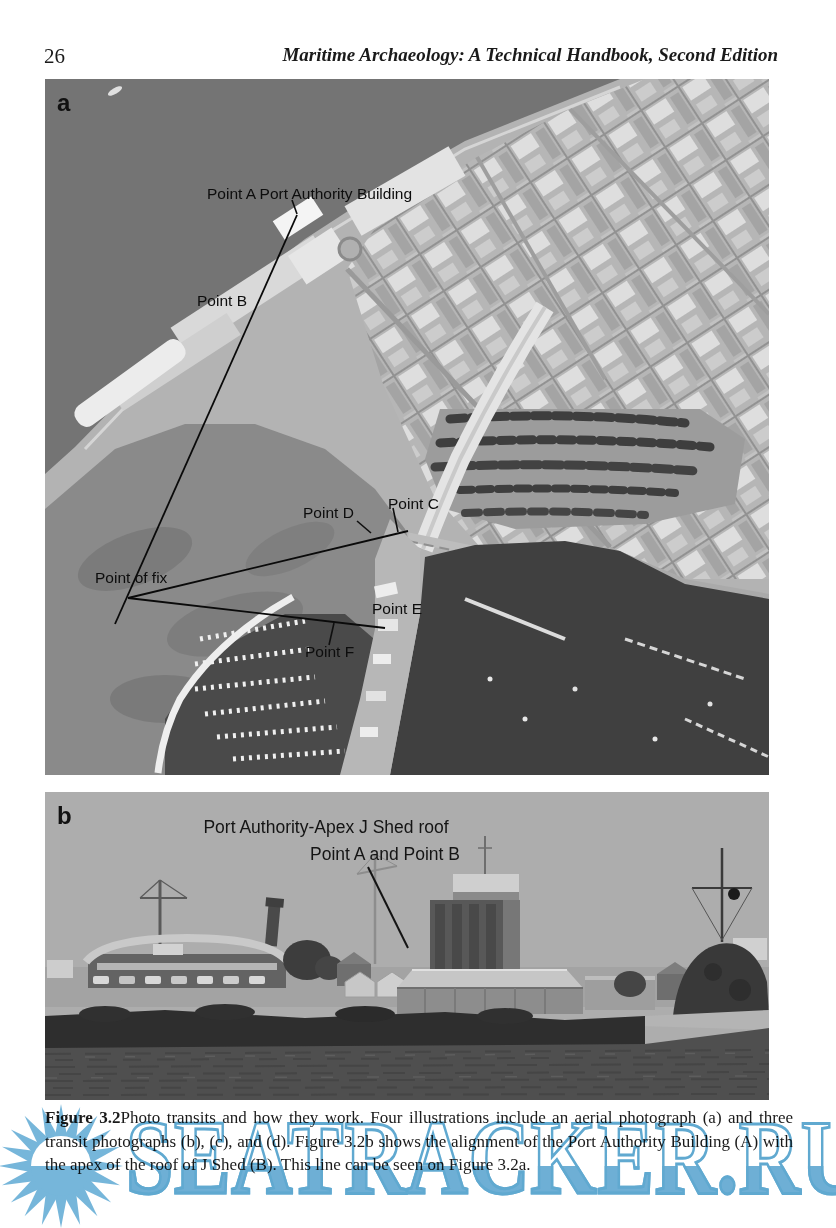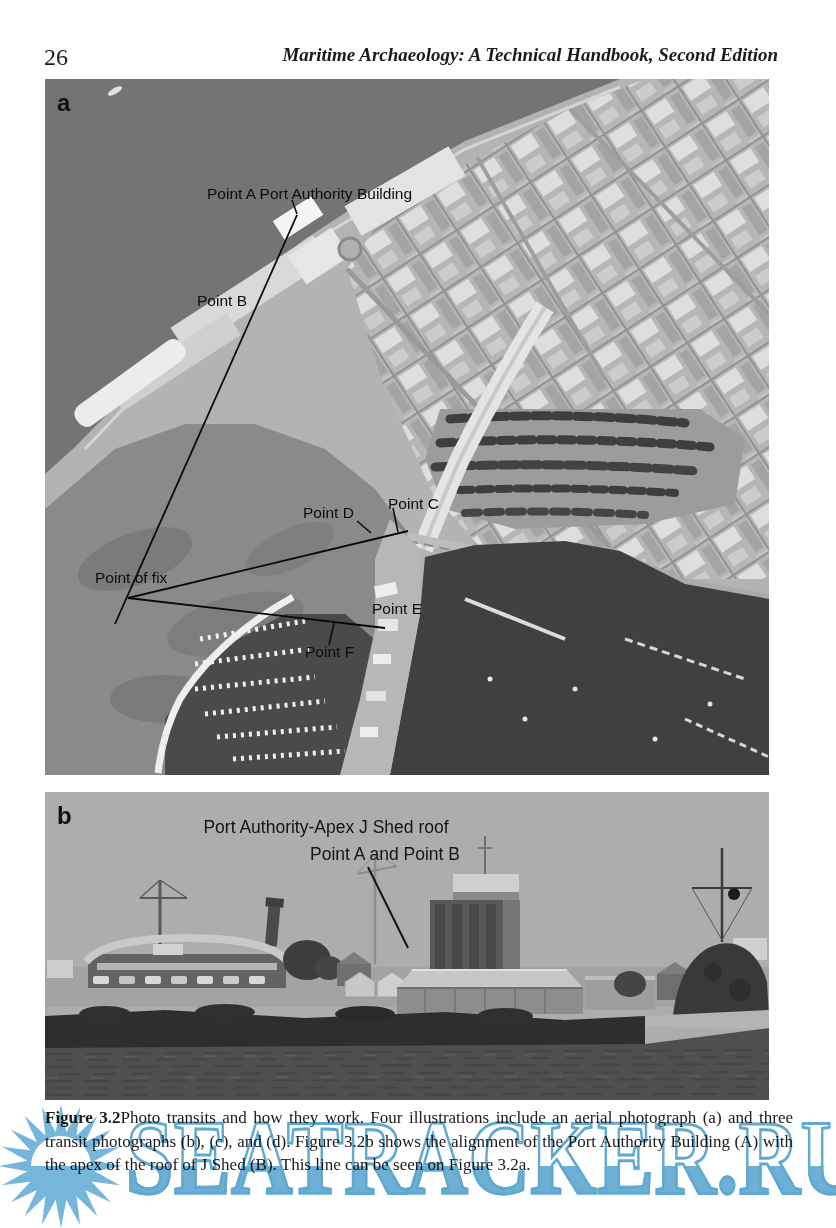--- a/index.html
+++ b/index.html
@@ -1,21 +1,21 @@
 <!DOCTYPE html>
 <html><head>
 <meta charset="utf-8">
 <style>
   html,body{margin:0;padding:0;}
   body{
     width:836px;height:1228px;position:relative;background:#ffffff;
     overflow:hidden;font-family:"Liberation Serif",serif;color:#1a1a1a;
   }
   
-  .page-number{position:absolute;left:44px;top:44px;font-size:24px;}
+  .page-number{position:absolute;left:44px;top:44px;font-size:21px;}
   .running-title{position:absolute;right:58px;top:44px;font-size:19px;font-style:italic;white-space:nowrap;font-weight:bold;}
   
   .photo-a{position:absolute;left:45px;top:79px;width:724px;height:696px;}
   .photo-b{position:absolute;left:45px;top:792px;width:724px;height:308px;}
   .photo-a svg,.photo-b svg{display:block;}
   .panel-letter{font-family:"Liberation Sans",sans-serif;font-weight:bold;font-size:24px;fill:#111;}
   .map-label{font-family:"Liberation Sans",sans-serif;font-size:15.5px;fill:#0d0d0d;}
   .photo-label{font-family:"Liberation Sans",sans-serif;font-size:17.5px;fill:#141414;}
   .transit{stroke:#0a0a0a;stroke-width:1.8;fill:none;}
   .leader{stroke:#0f0f0f;stroke-width:1.6;fill:none;}

